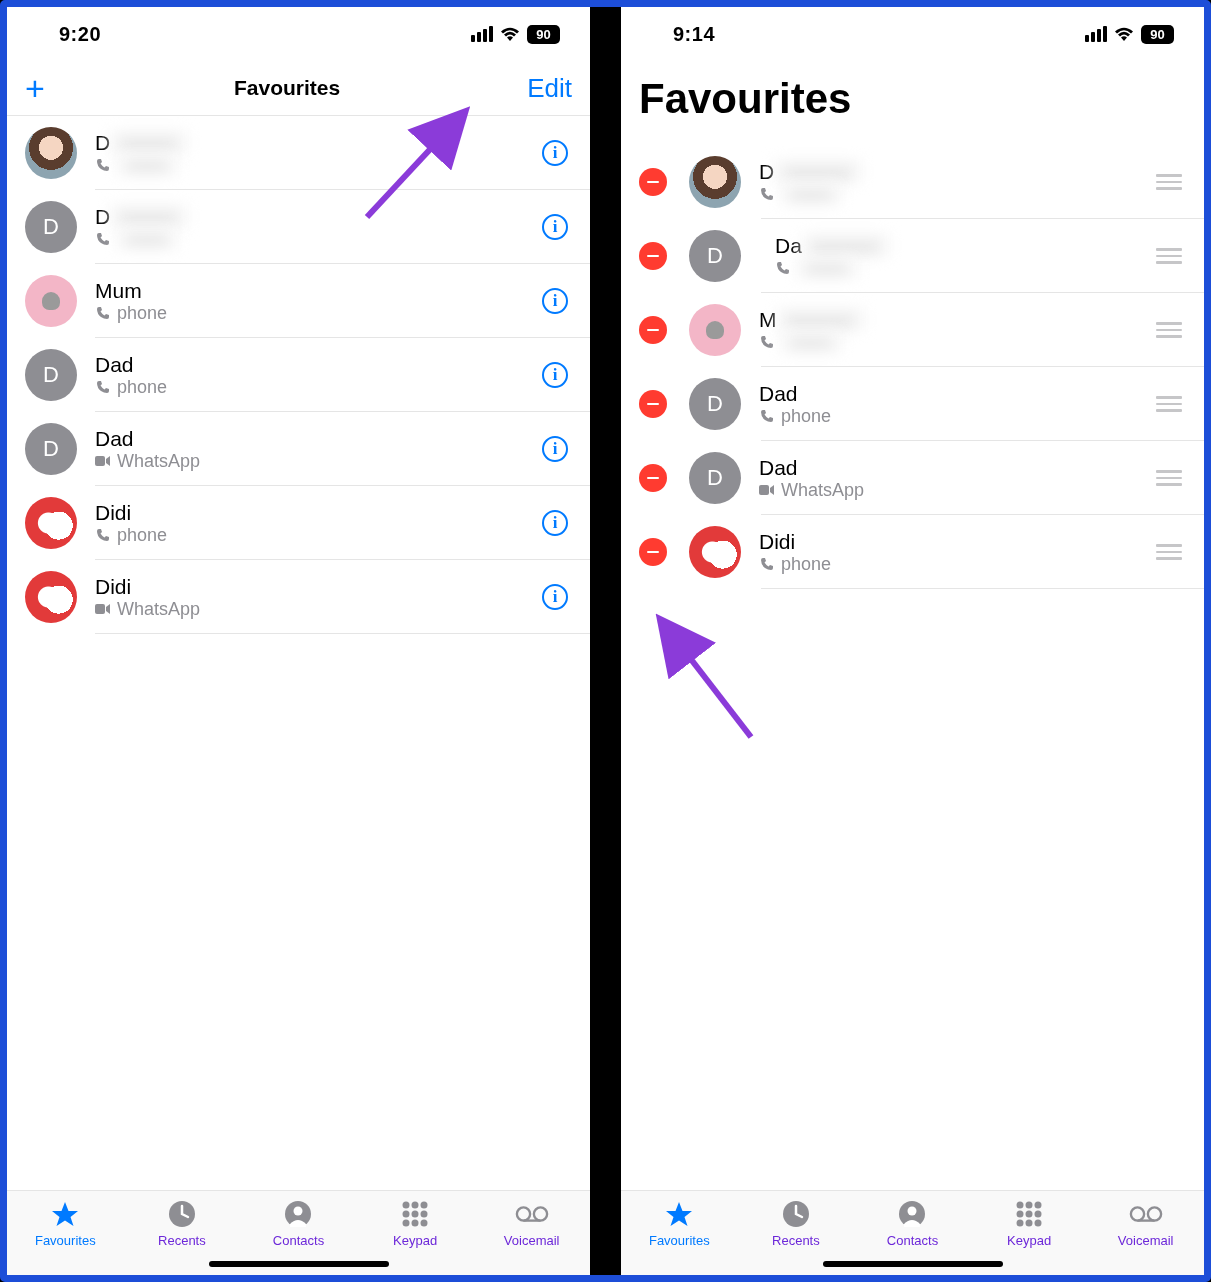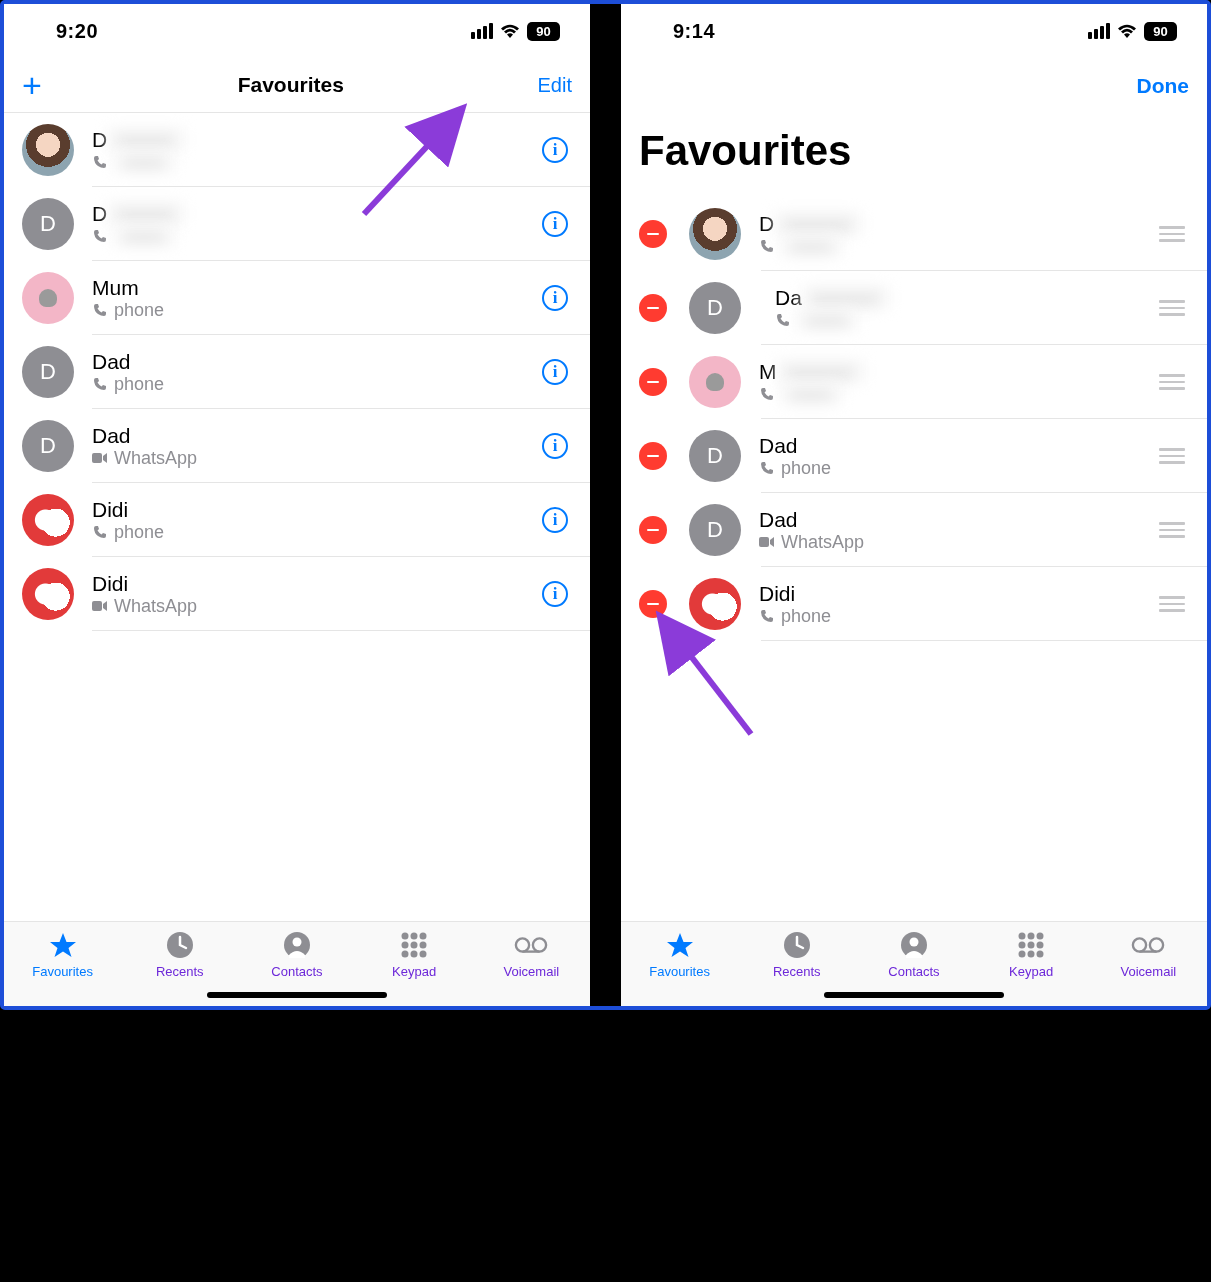--- a/index.html
+++ b/index.html
@@ -5,25 +5,25 @@
   * { box-sizing: border-box; margin: 0; padding: 0; }
   body {
     font-family: -apple-system, BlinkMacSystemFont, "Segoe UI", Helvetica, Arial, sans-serif;
     background: #000;
     display: flex;
     justify-content: center;
     align-items: flex-start;
   }
   .stage {
     width: 1211px;
-    height: 1010px;
+    height: 1282px;
     background: #000;
     position: relative;
     display: flex;
-    border: 4px solid #1d4ed8;
+    border: 7px solid #1d4ed8;
     border-radius: 5px;
   }
   .phone {
     width: 50%;
     height: 100%;
     background: #fff;
     position: relative;
     display: flex;
     flex-direction: column;
   }
@@ -82,21 +82,21 @@
     font-weight: 300;
     width: 30px;
   }
   .nav-title {
     font-size: 21px;
     font-weight: 600;
     color: #000;
   }
   .nav-edit {
     color: #007aff;
-    font-size: 20px;
+    font-size: 26px;
     margin-left: 8px;
   }
 
   
   .edit-topbar {
     height: 55px;
     display: flex;
     align-items: center;
     justify-content: flex-end;
     padding: 0 18px;
@@ -461,23 +461,20 @@
             <span></span>
             <span></span>
           </div>
         <svg class="wifi-icon" viewBox="0 0 20 15">
             <path d="M10 14 L7 10.5 Q10 8 13 10.5 Z M4 7.5 Q10 2 16 7.5 L14 9.5 Q10 5.5 6 9.5 Z M1 4.5 Q10 -3 19 4.5 L17 6.5 Q10 0 3 6.5 Z" fill="#000"></path>
           </svg>
         <div class="batt">90</div>
       </div>
     </div>
 
-    <div class="edit-topbar">
-      <div class="done-btn">Done</div>
-    </div>
     <div class="large-title">Favourites</div>
 
     <div class="list" id="right-list">
         <div class="row edit">
           <div class="delete-btn"></div>
           <div class="avatar av-img1"></div>
           <div class="row-text" style="position:relative;">
             <div class="row-name">D<span class="blurred">xxxxxx</span></div>
             <div class="row-sub">
               <span class="sub-icon">

